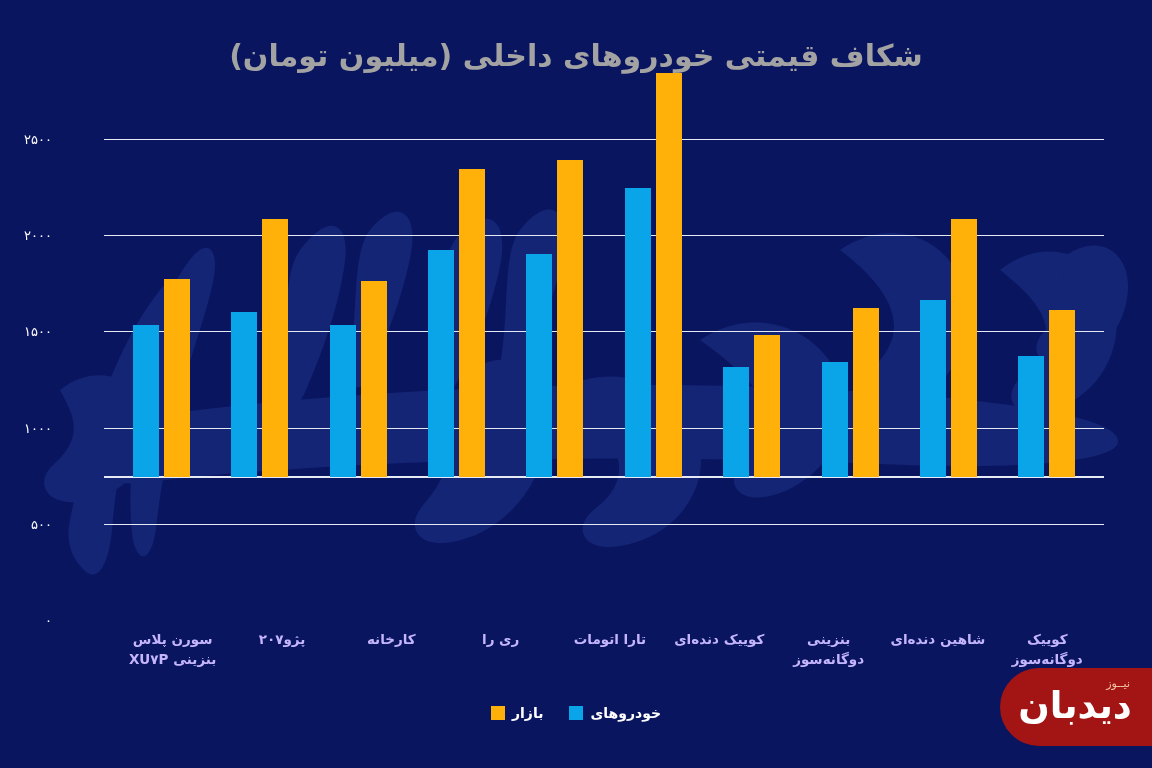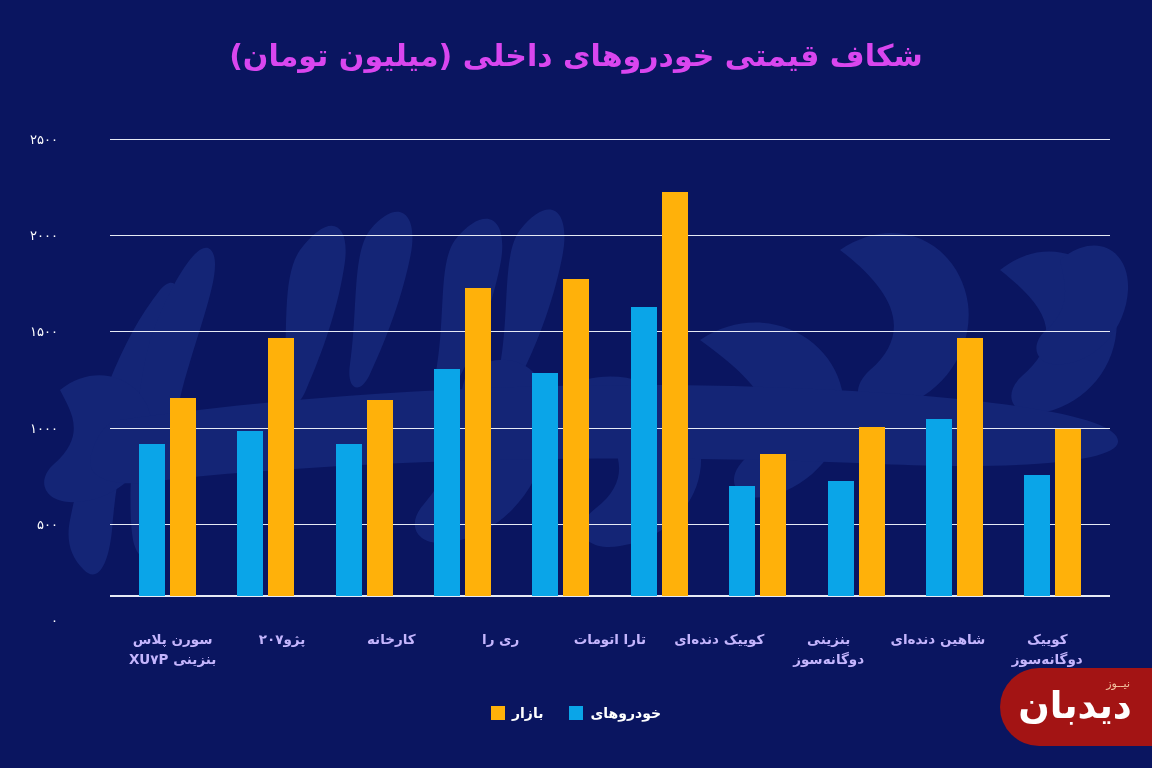--- a/index.html
+++ b/index.html
@@ -16,31 +16,31 @@
   .watermark{
     position:absolute;inset:0;pointer-events:none;
     overflow:hidden;
   }
   .wm-svg{position:absolute;left:0;top:90px;width:1152px;height:560px;opacity:1;}
 
   
   .chart-title{
     position:absolute;top:38px;left:0;width:1152px;
     text-align:center;
-    color:#d946ef;
+    color:#a3a3a3;
     font-size:30px;font-weight:bold;
     letter-spacing:0px;
     direction:rtl;
   }
 
   
   .plot{
     position:absolute;
-    left:110px;top:139px;
-    width:1000px;height:457px;
+    left:104px;top:139px;
+    width:1000px;height:338px;
   }
   .gridline{
     position:absolute;left:0;width:100%;
     height:1px;background:#E6EAF5;
   }
   .baseline{
     position:absolute;left:0;width:100%;
     height:2px;background:#E6EAF5;bottom:-1px;
   }
   .ytick{

